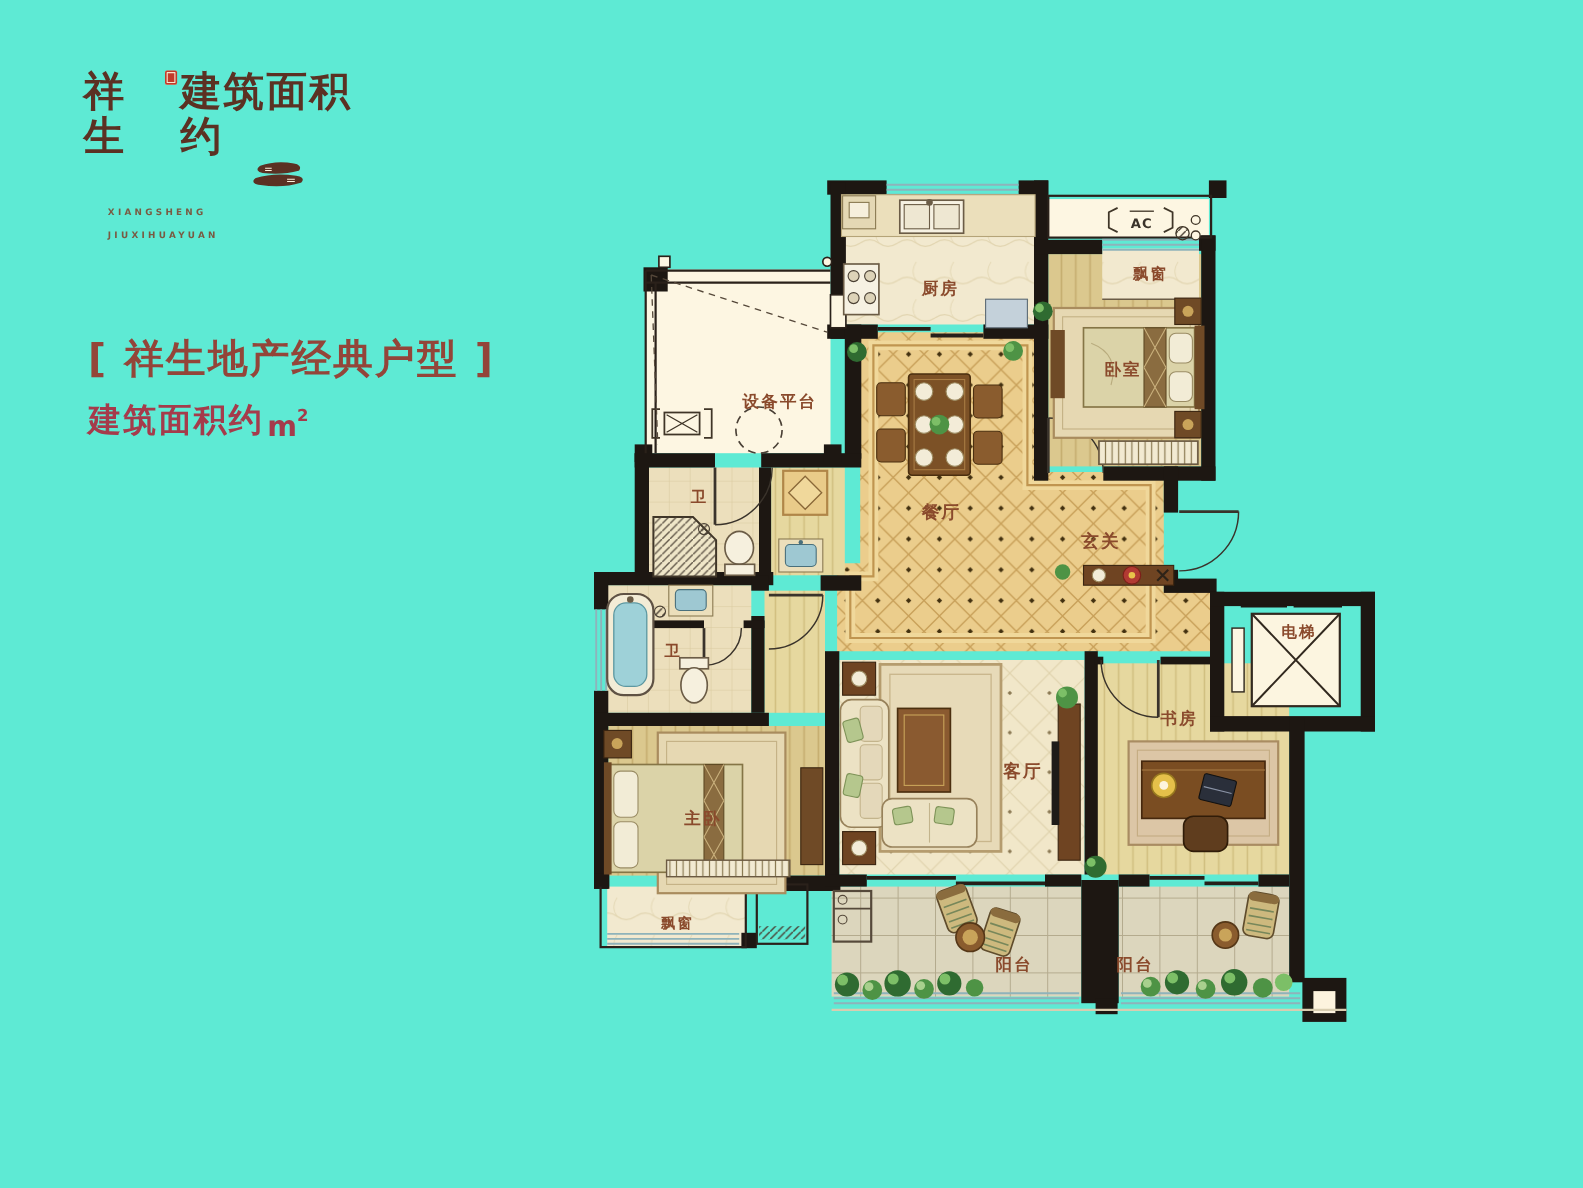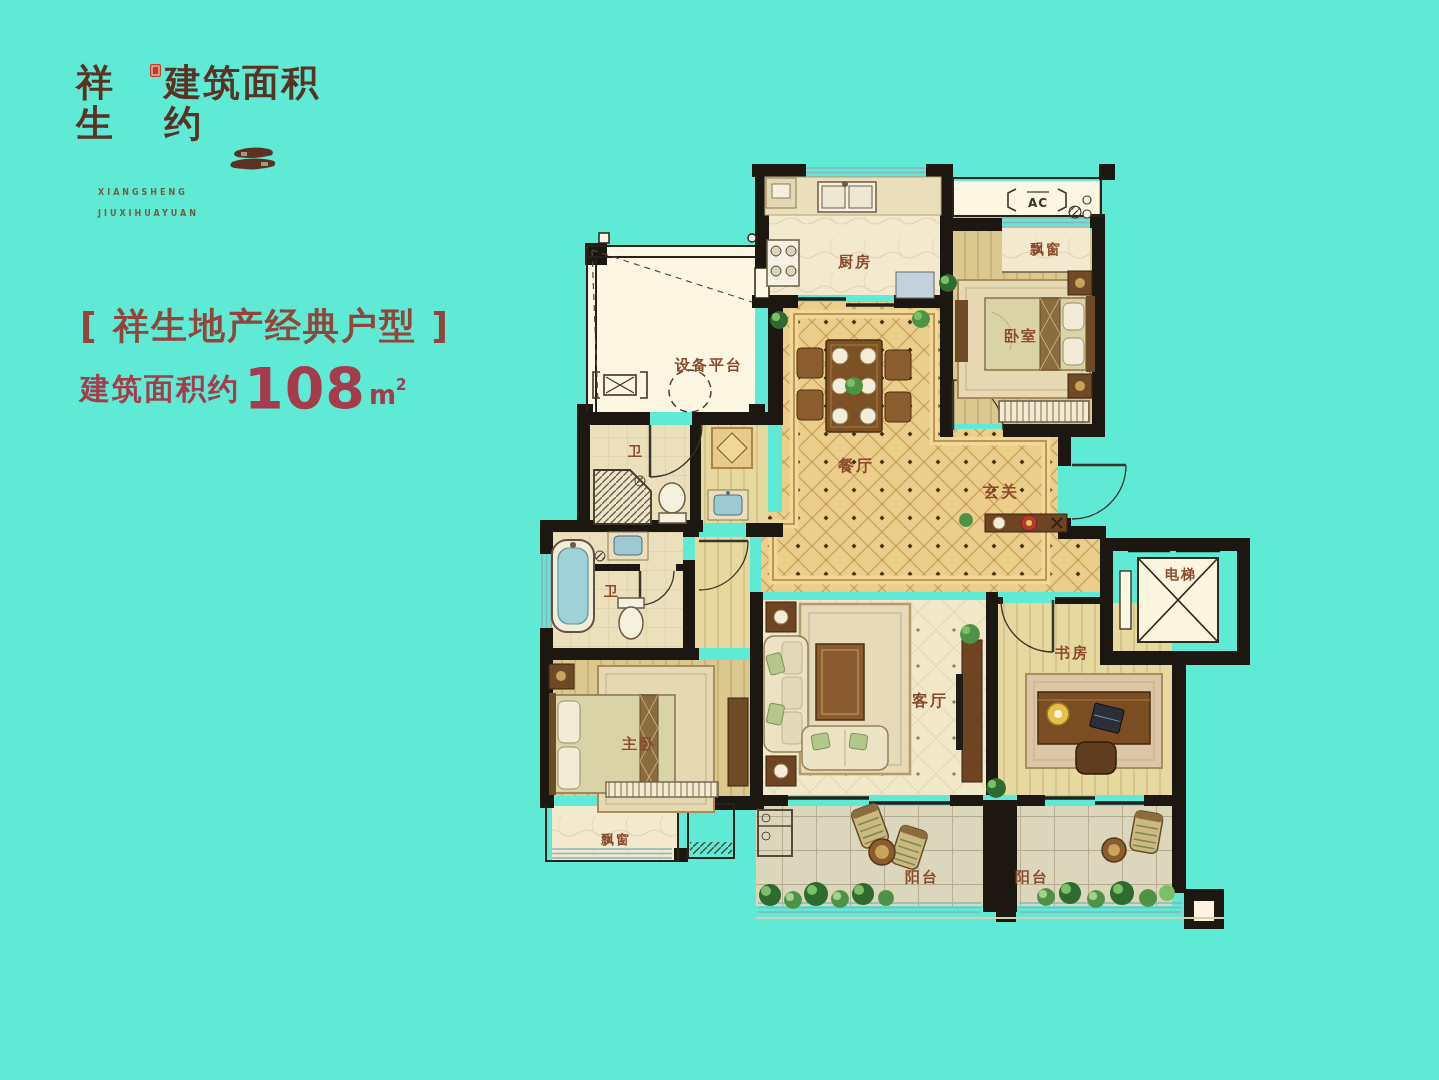--- a/index.html
+++ b/index.html
@@ -54,21 +54,20 @@
           <path d="M14,9 h6 M14,11 h6"></path>
             <path d="M34,19 h7 M34,21 h7"></path>
         </g>
       </svg>
     </div>
   </div>
 
   <div class="headline">[ 祥生地产经典户型 ]</div>
   <div class="area-line">
     <span class="area-prefix">建筑面积约</span>
-    <span class="area-value">108</span>
     <span class="area-unit">m</span>
     <span class="area-sup">2</span>
   </div>
 
   <svg class="plan" width="1439" height="1080" viewBox="0 0 1439 1080">
     <defs>
       <pattern id="pat-wood" width="13" height="13" patternUnits="userSpaceOnUse">
         <rect width="13" height="13" fill="#dbc88e"></rect>
           <path d="M3,0 V13" stroke="#c6ae70" stroke-width="1.5"></path>
       </pattern>

